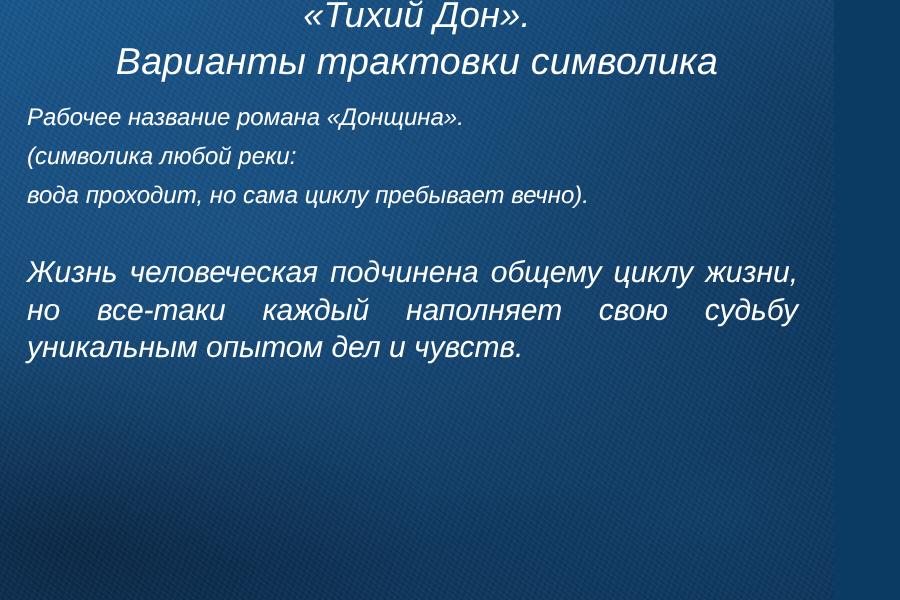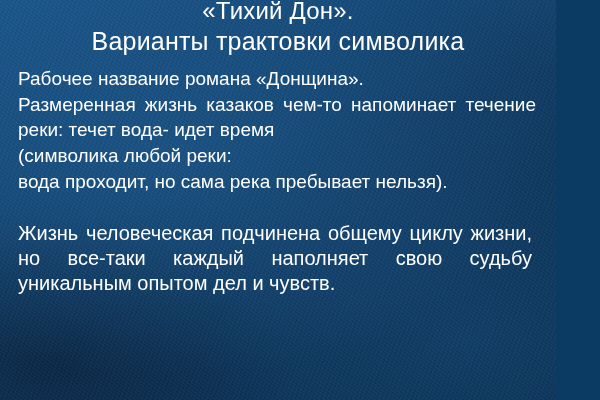--- a/index.html
+++ b/index.html
@@ -20,20 +20,21 @@
     width: 556px;
     height: 400px;
     box-sizing: border-box;
     background-color: #124370;
     background-image:
       radial-gradient(ellipse 120% 90% at 30% 40%, rgba(30,95,150,0.55) 0%, rgba(10,45,80,0.0) 60%),
       radial-gradient(ellipse 70% 60% at 85% 85%, rgba(18,70,115,0.5) 0%, rgba(8,35,65,0.0) 70%),
       radial-gradient(ellipse 60% 50% at 10% 90%, rgba(8,32,58,0.7) 0%, rgba(8,32,58,0.0) 70%),
       linear-gradient(160deg, #17548a 0%, #0e3a63 45%, #0a2e52 100%);
     overflow: hidden;
+    font-style: italic;
   }
   
   .slide::before {
     content: "";
     position: absolute;
     inset: 0;
     background-image:
       repeating-linear-gradient(37deg, rgba(255,255,255,0.022) 0px, rgba(255,255,255,0.022) 1px, rgba(0,0,0,0.02) 2px, rgba(0,0,0,0.02) 3px),
       repeating-linear-gradient(112deg, rgba(255,255,255,0.018) 0px, rgba(255,255,255,0.018) 1px, rgba(0,0,0,0.018) 3px, rgba(0,0,0,0.018) 4px);
     pointer-events: none;
@@ -62,21 +63,21 @@
   }
   .title-line.first {
     font-size: 24px;
   }
 
   .body-block {
     padding: 10px 16px 0 18px;
   }
   .para {
     color: #ffffff;
-    font-size: 19px;
+    font-size: 16px;
     line-height: 25px;
     margin: 0 4px 1px 0;
     font-weight: 400;
   }
   .para.justify {
     text-align: justify;
   }
 
   .spacer {
     height: 26px;
@@ -97,23 +98,22 @@
 <div class="slide">
   <div class="content">
 
     <div class="title-block">
       <div class="title-line first">«Тихий Дон».</div>
       <div class="title-line">Варианты трактовки символика</div>
     </div>
 
     <div class="body-block">
       <p class="para">Рабочее название романа «Донщина».</p>
-      <p class="para justify">Размеренная жизнь казаков чем-то напоминает течение реки: течет вода- идет время</p>
       <p class="para"> (символика любой реки:</p>
-      <p class="para">вода проходит, но сама река пребывает нельзя).</p>
+      <p class="para">вода проходит, но сама циклу пребывает вечно).</p>
 
       <div class="spacer"></div>
 
       <p class="closing">Жизнь человеческая подчинена общему циклу жизни, но все-таки каждый наполняет свою судьбу уникальным опытом дел и чувств.</p>
     </div>
 
   </div>
 </div>
 
 </body></html>

